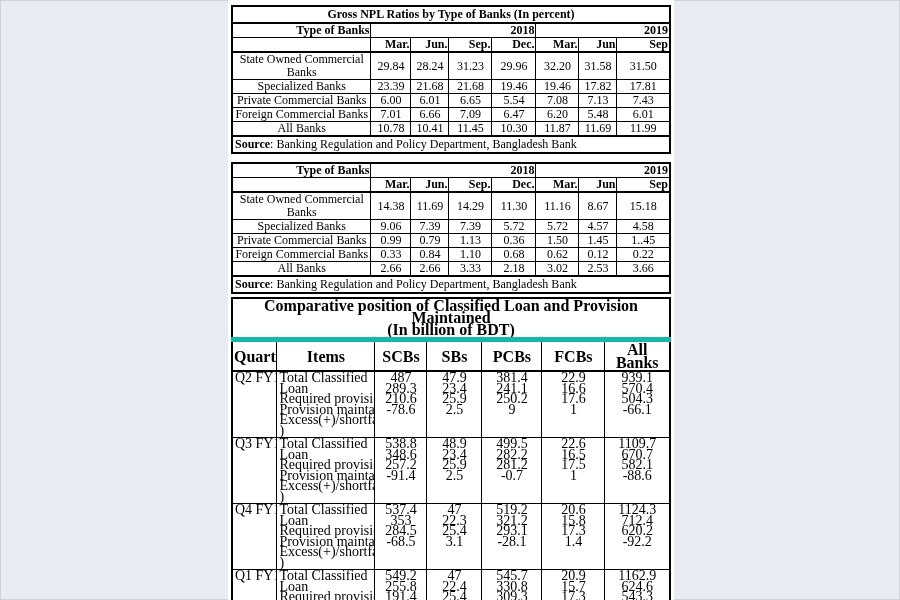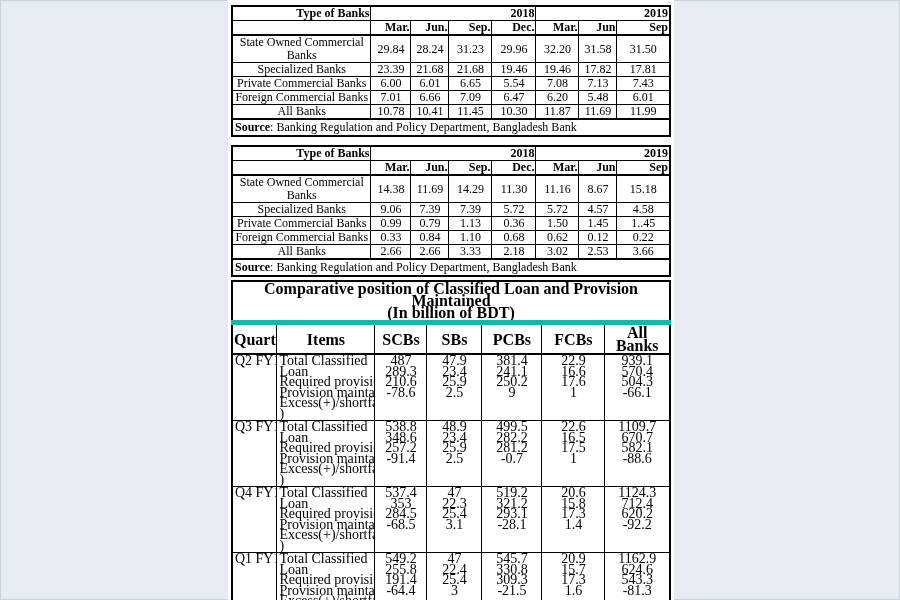--- a/index.html
+++ b/index.html
@@ -66,20 +66,23 @@
       <col style="width:139px">
         <col style="width:40px">
         <col style="width:38px">
         <col style="width:43px">
       <col style="width:44px">
         <col style="width:43px">
         <col style="width:38px">
         <col style="width:53px">
     </colgroup>
     <thead>
+      <tr>
+        <td class="title" colspan="8">Gross NPL Ratios by Type of Banks (In percent)</td>
+      </tr>
       <tr>
         <td class="hdr">Type of Banks</td>
         <td class="hdr" colspan="4">2018</td>
         <td class="hdr" colspan="3">2019</td>
       </tr>
       <tr class="monthrow">
         <td class="hdr"></td>
 
       <td class="hdr">Mar.</td>
           <td class="hdr">Jun.</td>

